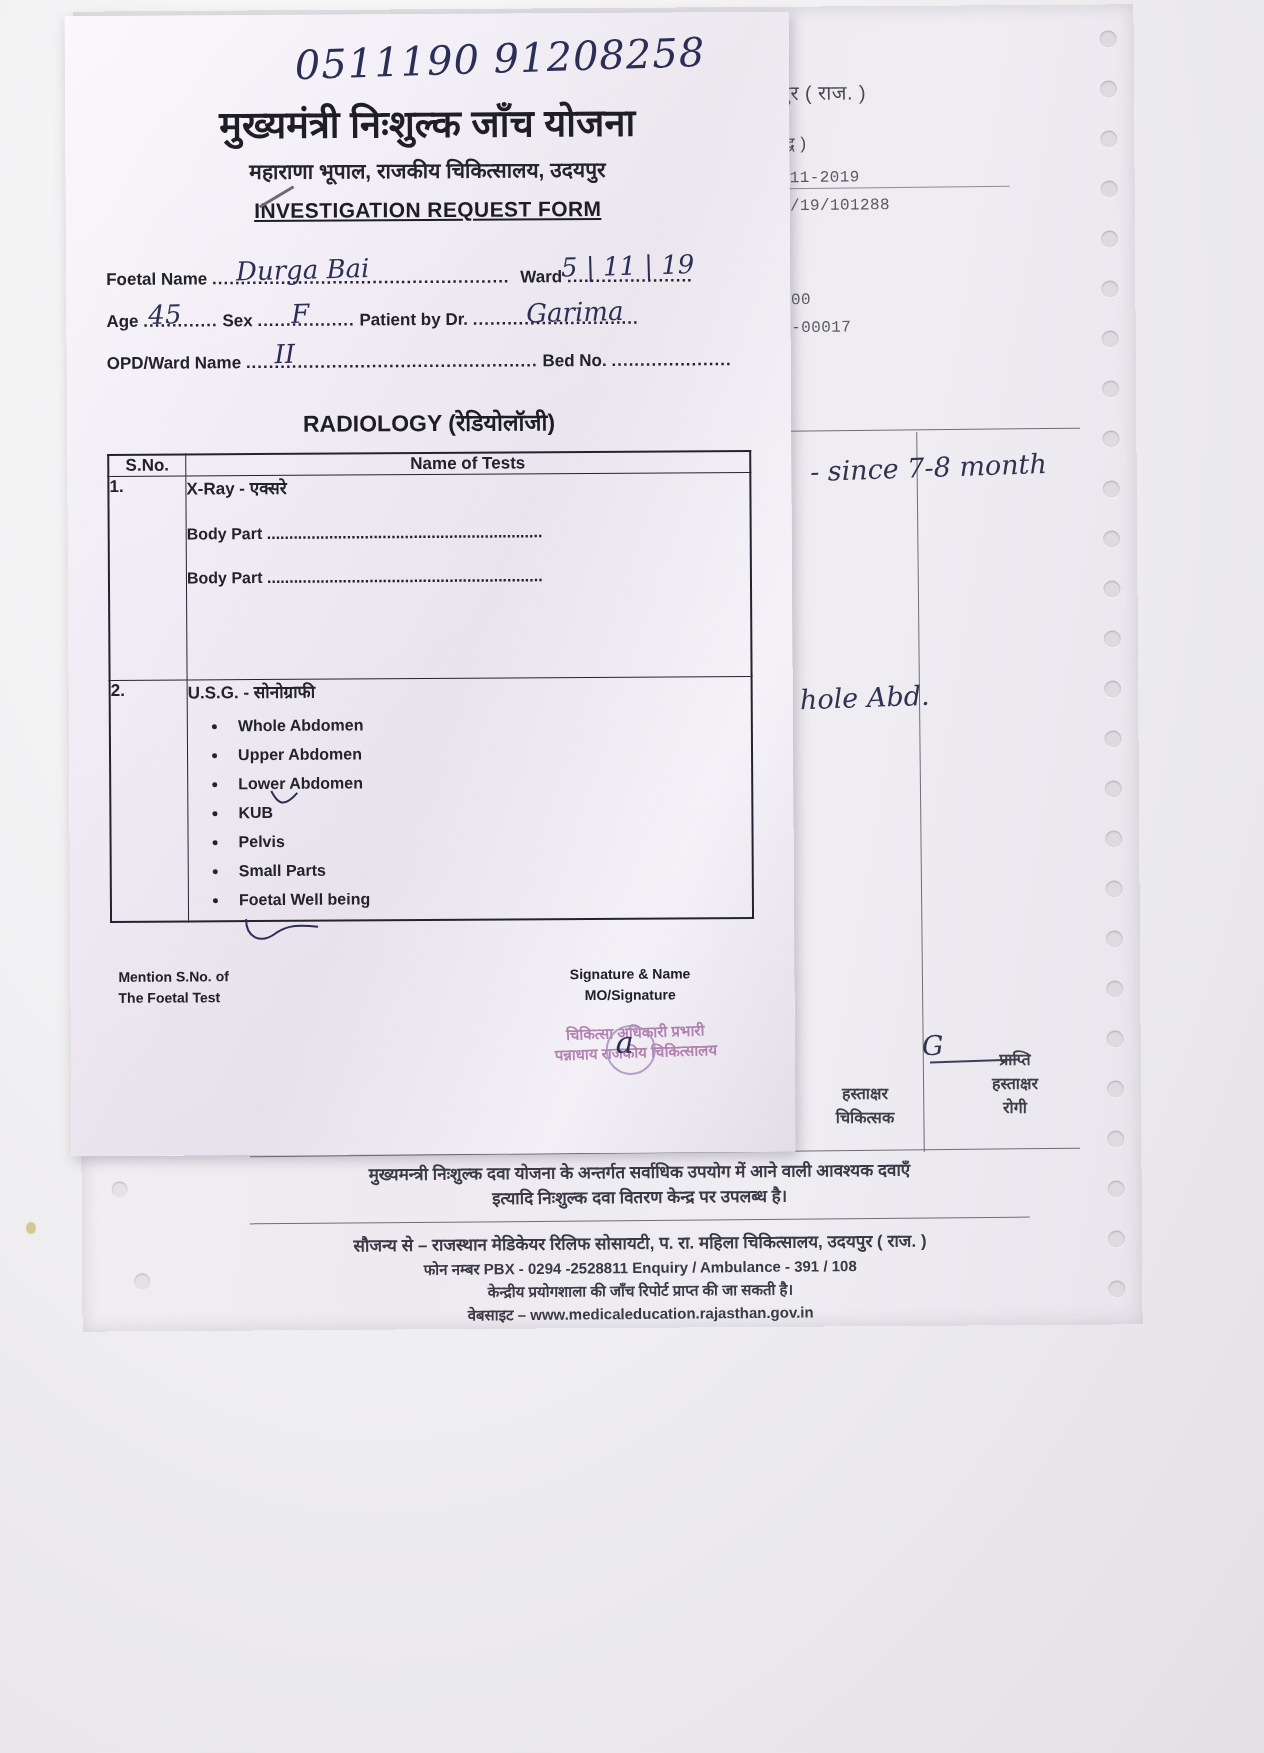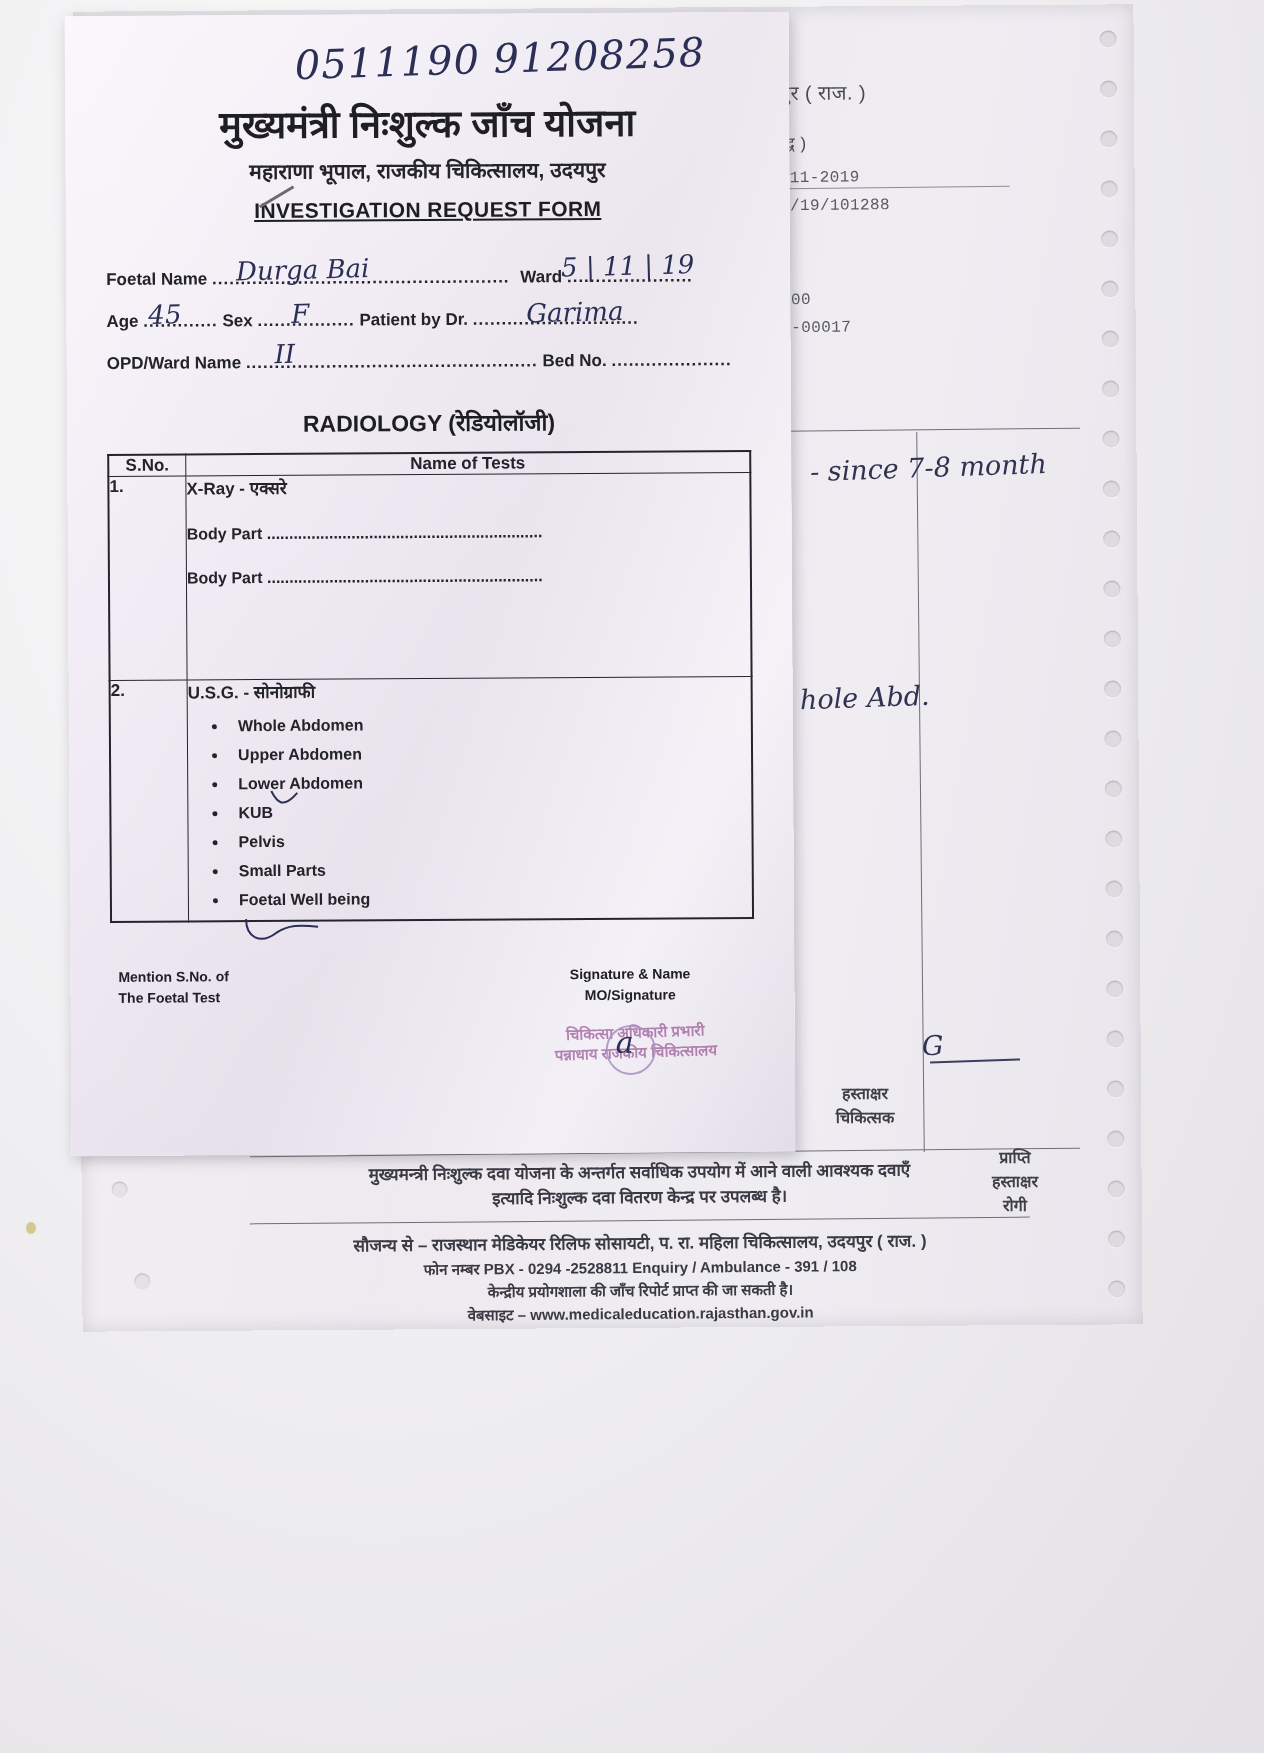--- a/index.html
+++ b/index.html
@@ -234,21 +234,21 @@
 
 <div class="hand" style="position:absolute;left:810px;top:452px;font-size:27px;">- since 7-8 month</div>
 <div class="hand" style="position:absolute;left:800px;top:682px;font-size:27px;">hole Abd.</div>
 <div class="hand" style="position:absolute;left:922px;top:1030px;font-size:27px;">G</div>
 <div style="position:absolute;left:930px;top:1060px;width:90px;height:1.5px;background:#3b3f5c;transform:rotate(-2deg);"></div>
 
 <div class="sig-col" style="left:800px;top:1082px;width:130px;">
   <div>हस्ताक्षर</div>
   <div>चिकित्सक</div>
 </div>
-<div class="sig-col" style="left:950px;top:1146px;width:130px;">
+<div class="sig-col" style="left:950px;top:1048px;width:130px;">
   <div>प्राप्ति</div>
   <div>हस्ताक्षर</div>
   <div>रोगी</div>
 </div>
 
 <div id="bottom-notice">
   <div class="l1">मुख्यमन्त्री निःशुल्क दवा योजना के अन्तर्गत सर्वाधिक उपयोग में आने वाली आवश्यक दवाएँ</div>
   <div class="l2">इत्यादि निःशुल्क दवा वितरण केन्द्र पर उपलब्ध है।</div>
   <div class="sep"></div>
   <div class="l3">सौजन्य से – राजस्थान मेडिकेयर रिलिफ सोसायटी, प. रा. महिला चिकित्सालय, उदयपुर ( राज. )</div>

